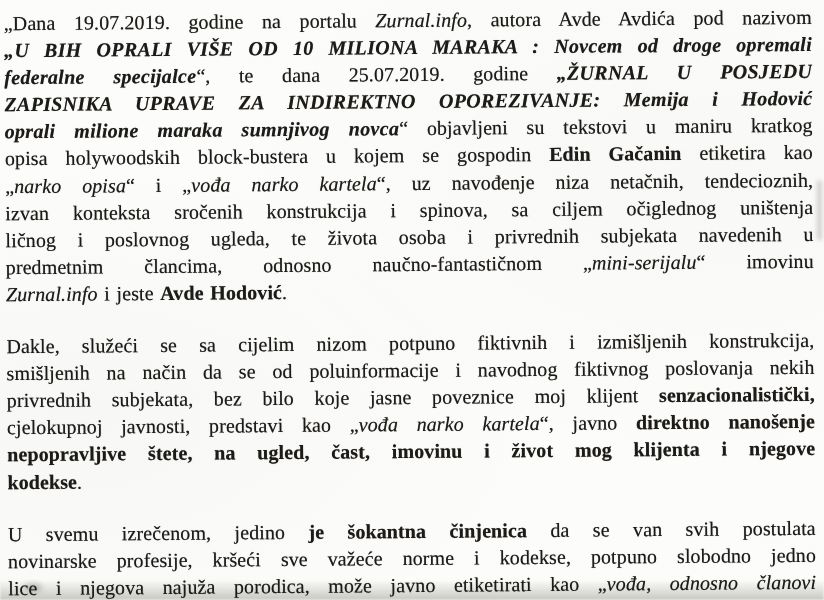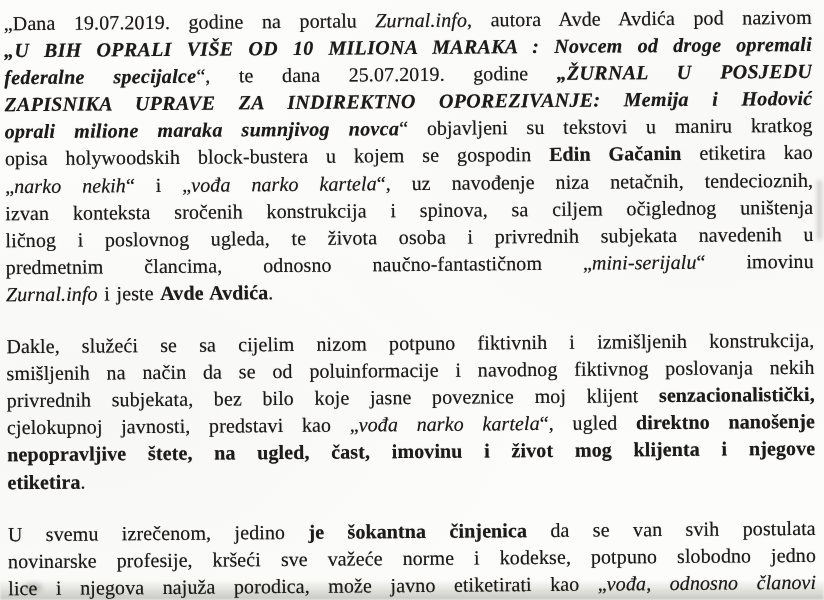--- a/index.html
+++ b/index.html
@@ -95,33 +95,33 @@
 
 <div class="scan-page">
   <div class="doc-text">
       <div class="paragraph">
         <div class="line"><span class="run">„Dana 19.07.2019. godine na portalu </span><span class="run run-i">Zurnal.info</span><span class="run">, autora Avde Avdića pod nazivom</span></div>
         <div class="line"><span class="run run-bi">„U BIH OPRALI VIŠE OD 10 MILIONA MARAKA : Novcem od droge opremali</span></div>
         <div class="line"><span class="run run-bi">federalne specijalce</span><span class="run">“, te dana 25.07.2019. godine </span><span class="run run-bi">„ŽURNAL U POSJEDU</span></div>
         <div class="line"><span class="run run-bi">ZAPISNIKA UPRAVE ZA INDIREKTNO OPOREZIVANJE: Memija i Hodović</span></div>
         <div class="line"><span class="run run-bi">oprali milione maraka sumnjivog novca</span><span class="run">“ objavljeni su tekstovi u maniru kratkog</span></div>
         <div class="line"><span class="run">opisa holywoodskih block-bustera u kojem se gospodin </span><span class="run run-b">Edin Gačanin</span><span class="run"> etiketira kao</span></div>
-        <div class="line"><span class="run">„</span><span class="run run-i">narko nekih</span><span class="run">“ i „</span><span class="run run-i">vođa narko kartela</span><span class="run">“, uz navođenje niza netačnih, tendecioznih,</span></div>
+        <div class="line"><span class="run">„</span><span class="run run-i">narko opisa</span><span class="run">“ i „</span><span class="run run-i">vođa narko kartela</span><span class="run">“, uz navođenje niza netačnih, tendecioznih,</span></div>
         <div class="line"><span class="run">izvan konteksta sročenih konstrukcija i spinova, sa ciljem očiglednog uništenja</span></div>
         <div class="line"><span class="run">ličnog i poslovnog ugleda, te života osoba i privrednih subjekata navedenih u</span></div>
         <div class="line"><span class="run">predmetnim člancima, odnosno naučno-fantastičnom „</span><span class="run run-i">mini-serijalu</span><span class="run">“ imovinu</span></div>
-        <div class="line line-left"><span class="run run-i">Zurnal.info</span><span class="run"> i jeste </span><span class="run run-b">Avde Avdića</span><span class="run">.</span></div>
+        <div class="line line-left"><span class="run run-i">Zurnal.info</span><span class="run"> i jeste </span><span class="run run-b">Avde Hodović</span><span class="run">.</span></div>
       </div>
       <div class="paragraph">
         <div class="line"><span class="run">Dakle, služeći se sa cijelim nizom potpuno fiktivnih i izmišljenih konstrukcija,</span></div>
         <div class="line"><span class="run">smišljenih na način da se od poluinformacije i navodnog fiktivnog poslovanja nekih</span></div>
         <div class="line"><span class="run">privrednih subjekata, bez bilo koje jasne poveznice moj klijent </span><span class="run run-b">senzacionalistički,</span></div>
-        <div class="line"><span class="run">cjelokupnoj javnosti, predstavi kao „</span><span class="run run-i">vođa narko kartela</span><span class="run">“, ugled </span><span class="run run-b">direktno nanošenje</span></div>
+        <div class="line"><span class="run">cjelokupnoj javnosti, predstavi kao „</span><span class="run run-i">vođa narko kartela</span><span class="run">“, javno </span><span class="run run-b">direktno nanošenje</span></div>
         <div class="line"><span class="run run-b">nepopravljive štete, na ugled, čast, imovinu i život mog klijenta i njegove</span></div>
-        <div class="line line-left"><span class="run run-b">etiketira</span><span class="run">.</span></div>
+        <div class="line line-left"><span class="run run-b">kodekse</span><span class="run">.</span></div>
       </div>
       <div class="paragraph">
         <div class="line"><span class="run">U svemu izrečenom, jedino </span><span class="run run-b">je šokantna činjenica</span><span class="run"> da se van svih postulata</span></div>
         <div class="line"><span class="run">novinarske profesije, kršeći sve važeće norme i kodekse, potpuno slobodno jedno</span></div>
         <div class="line"><span class="run">lice i njegova najuža porodica, može javno etiketirati kao „</span><span class="run run-i">vođa, odnosno članovi</span></div>
       </div>
     </div>
   <div class="scan-bottom-band"></div>
   <div class="scan-smudge"></div>
   <div class="scan-speckle"></div>

